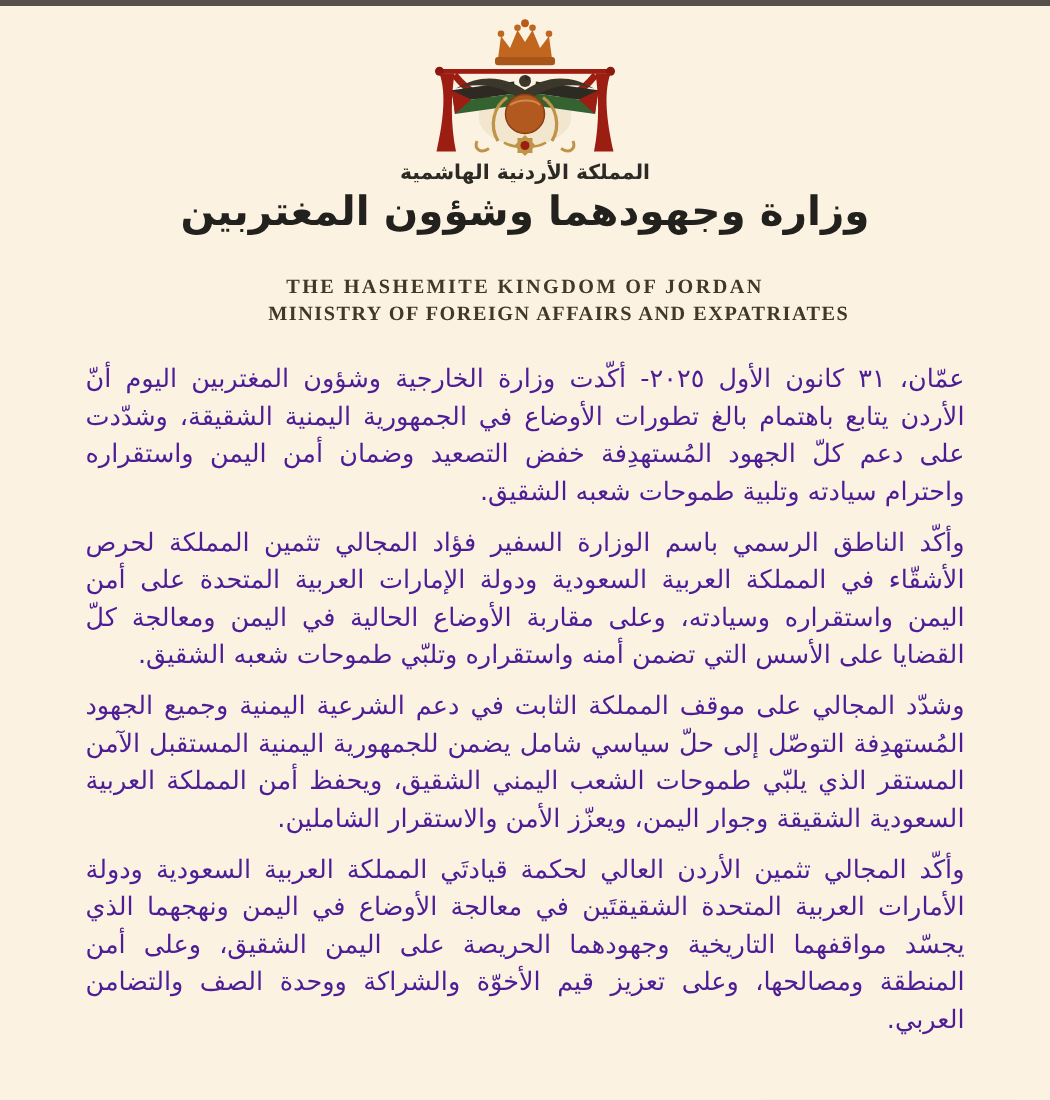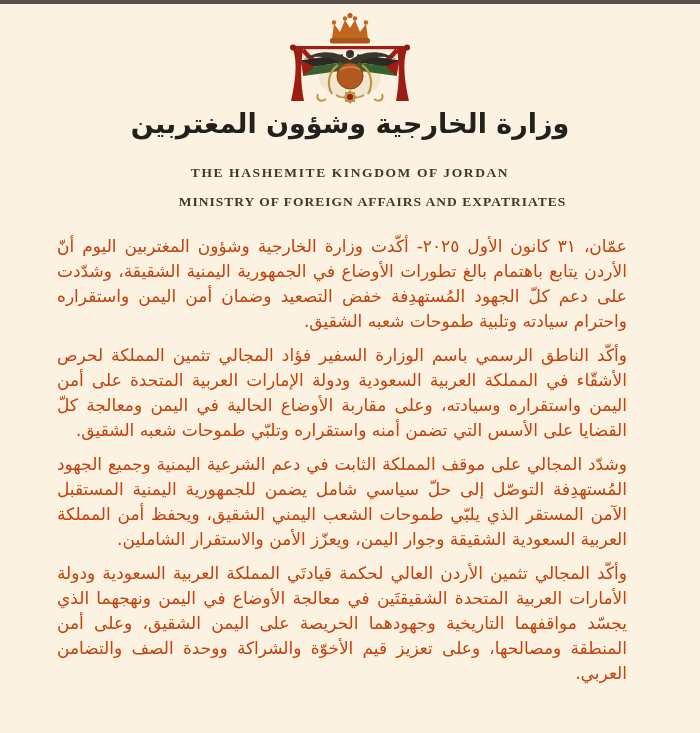--- a/index.html
+++ b/index.html
@@ -42,38 +42,38 @@
   }
   .eng-line1 {
     margin-top: 26px;
     font-family: "Liberation Serif", serif;
     font-weight: bold;
     font-size: 13.5px;
     letter-spacing: 1.6px;
     color: #41382a;
   }
   .eng-line2 {
-    margin-top: 13px;
+    margin-top: 2px;
     font-family: "Liberation Serif", serif;
     font-weight: bold;
     font-size: 13.5px;
     letter-spacing: 1.0px;
     color: #41382a;
     padding-left: 45px;
   }
   .body-text {
     margin: 24px 57px 0 57px;
     direction: rtl;
   }
   .body-text p {
-    margin: 0 16px 9px 0;
+    margin: 0 0 9px 0;
     font-size: 17px;
     line-height: 25px;
     text-align: justify;
-    color: #c2410c;
+    color: #4c1d95;
     font-family: "DejaVu Sans", sans-serif;
   }
 </style>
 </head>
 <body>
 
 <div class="page">
   <div class="top-bar"></div>
 
   <header>
@@ -125,21 +125,22 @@
         <path d="M56,90 C50,94 46,90 48,85" stroke="#bf9447" stroke-width="2" fill="none"></path>
         <path d="M104,90 C110,94 114,90 112,85" stroke="#bf9447" stroke-width="2" fill="none"></path>
 
         <g transform="translate(80,88)">
           <rect x="-5" y="-5" width="10" height="10" fill="#bf9447"></rect>
           <rect x="-5" y="-5" width="10" height="10" transform="rotate(45)" fill="#bf9447"></rect>
           <circle r="3" fill="#9c1d12"></circle>
         </g>
       </svg>
     </div>
-    <div class="callig-big" dir="rtl" lang="ar">وزارة الخارجية وشؤون المغتربين</div>
+    <div class="callig-small" dir="rtl" lang="ar">المملكة الأردنية الهاشمية</div>
+    <div class="callig-big" dir="rtl" lang="ar">وزارة وجهودهما وشؤون المغتربين</div>
     <div class="eng-line1">THE HASHEMITE KINGDOM OF JORDAN</div>
     <div class="eng-line2">MINISTRY OF FOREIGN AFFAIRS AND EXPATRIATES</div>
   </header>
 
   <main class="body-text">
     <p dir="rtl" lang="ar">عمّان، ٣١ كانون الأول ٢٠٢٥- أكّدت وزارة الخارجية وشؤون المغتربين اليوم أنّ الأردن يتابع باهتمام بالغ تطورات الأوضاع في الجمهورية اليمنية الشقيقة، وشدّدت على دعم كلّ الجهود المُستهدِفة خفض التصعيد وضمان أمن اليمن واستقراره واحترام سيادته وتلبية طموحات شعبه الشقيق.</p>
     <p dir="rtl" lang="ar">وأكّد الناطق الرسمي باسم الوزارة السفير فؤاد المجالي تثمين المملكة لحرص الأشقّاء في المملكة العربية السعودية ودولة الإمارات العربية المتحدة على أمن اليمن واستقراره وسيادته، وعلى مقاربة الأوضاع الحالية في اليمن ومعالجة كلّ القضايا على الأسس التي تضمن أمنه واستقراره وتلبّي طموحات شعبه الشقيق.</p>
     <p dir="rtl" lang="ar">وشدّد المجالي على موقف المملكة الثابت في دعم الشرعية اليمنية وجميع الجهود المُستهدِفة التوصّل إلى حلّ سياسي شامل يضمن للجمهورية اليمنية المستقبل الآمن المستقر الذي يلبّي طموحات الشعب اليمني الشقيق، ويحفظ أمن المملكة العربية السعودية الشقيقة وجوار اليمن، ويعزّز الأمن والاستقرار الشاملين.</p>
     <p dir="rtl" lang="ar">وأكّد المجالي تثمين الأردن العالي لحكمة قيادتَي المملكة العربية السعودية ودولة الأمارات العربية المتحدة الشقيقتَين في معالجة الأوضاع في اليمن ونهجهما الذي يجسّد مواقفهما التاريخية وجهودهما الحريصة على اليمن الشقيق، وعلى أمن المنطقة ومصالحها، وعلى تعزيز قيم الأخوّة والشراكة ووحدة الصف والتضامن العربي.</p>
   </main>

